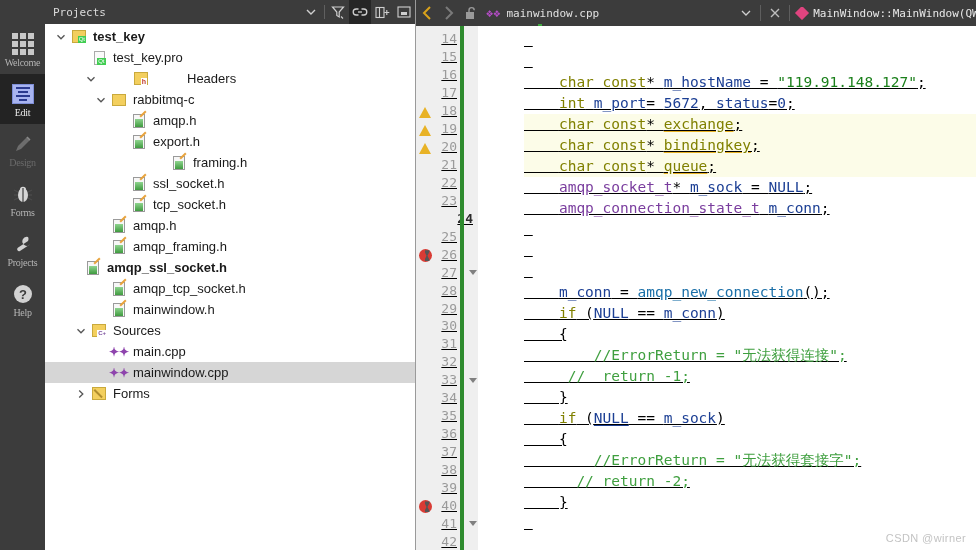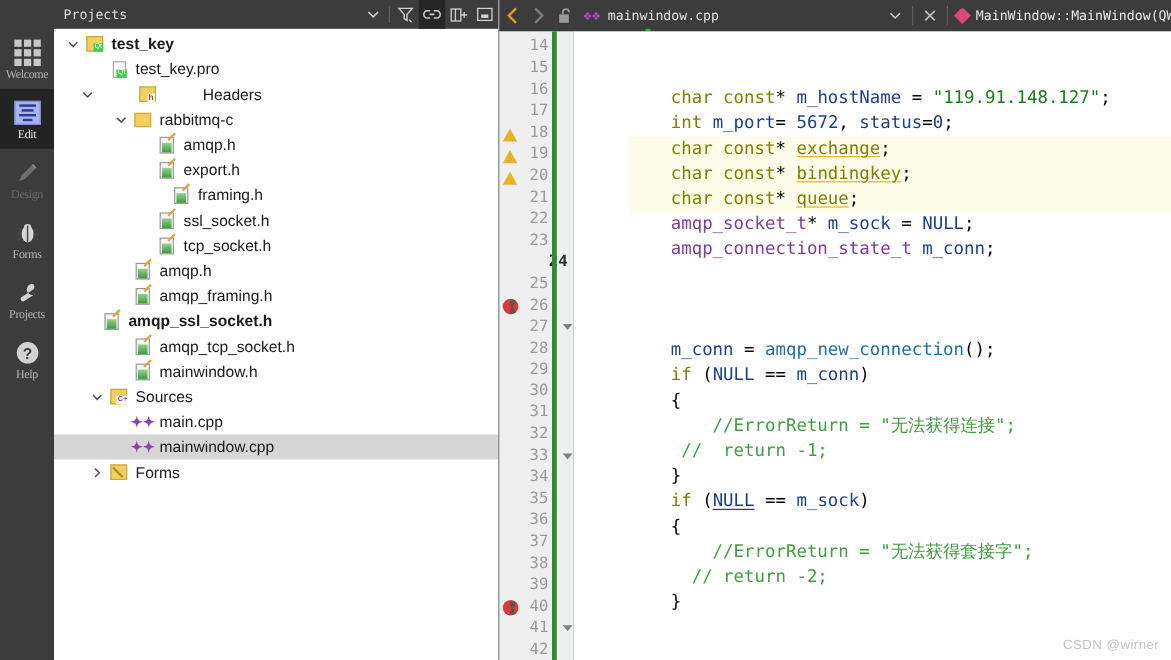--- a/index.html
+++ b/index.html
@@ -173,21 +173,22 @@
   .puzzle { color:#b44cc6; font-size:12px; line-height:1; }
   .diamond { width:10px;height:10px;background:#e0447f;transform:rotate(45deg);flex:0 0 10px;}
   #tb-green { position:absolute; left:6px; bottom:0; width:128px; height:2px; background:#3c3c3c;}
   #tb-green i { position:absolute; left:116px; top:0; width:4px; height:2px; background:#3fa83f;}
 
   #code-area {
     flex: 1 1 auto;
     display: flex;
     overflow: hidden;
     position: relative;
-    background: #0f766e;
+    background: #7f1d1d;
+    text-decoration: underline;
   }
   #gutter {
     width: 62px; flex: 0 0 62px;
     background: #efefef;
     position: relative;
     display: flex; flex-direction: column;
     padding-top: 4px;
   }
   #gutter::after {
     content:""; position:absolute; right:14px; top:0; bottom:0;
@@ -387,21 +388,21 @@
           </span>
           <span class="lbl">test_key</span>
         </div>
         <div class="row" style="padding-left: 28px;">
           <span class="arrow"></span>
           <span class="ficon">
             <span class="g-pro"></span>
           </span>
           <span class="lbl">test_key.pro</span>
         </div>
-        <div class="row" style="padding-left: 20px; gap: 32px;">
+        <div class="row" style="padding-left: 38px; gap: 32px;">
           <span class="arrow">
             <svg width="10" height="10" viewBox="0 0 10 10">
               <path d="M1.5 3.2 L5 6.8 L8.5 3.2" stroke="#555" stroke-width="1.3" fill="none"></path>
             </svg>
           </span>
           <span class="ficon">
             <span class="g-fold-h"></span>
           </span>
           <span class="lbl">Headers</span>
         </div>
@@ -423,21 +424,21 @@
           </span>
           <span class="lbl">amqp.h</span>
         </div>
         <div class="row" style="padding-left: 68px;">
           <span class="arrow"></span>
           <span class="ficon">
             <span class="g-hfile"></span>
           </span>
           <span class="lbl">export.h</span>
         </div>
-        <div class="row" style="padding-left: 80px;">
+        <div class="row" style="padding-left: 108px;">
           <span class="arrow"></span>
           <span class="ficon">
             <span class="g-hfile"></span>
           </span>
           <span class="lbl">framing.h</span>
         </div>
         <div class="row" style="padding-left: 68px;">
           <span class="arrow"></span>
           <span class="ficon">
             <span class="g-hfile"></span>

